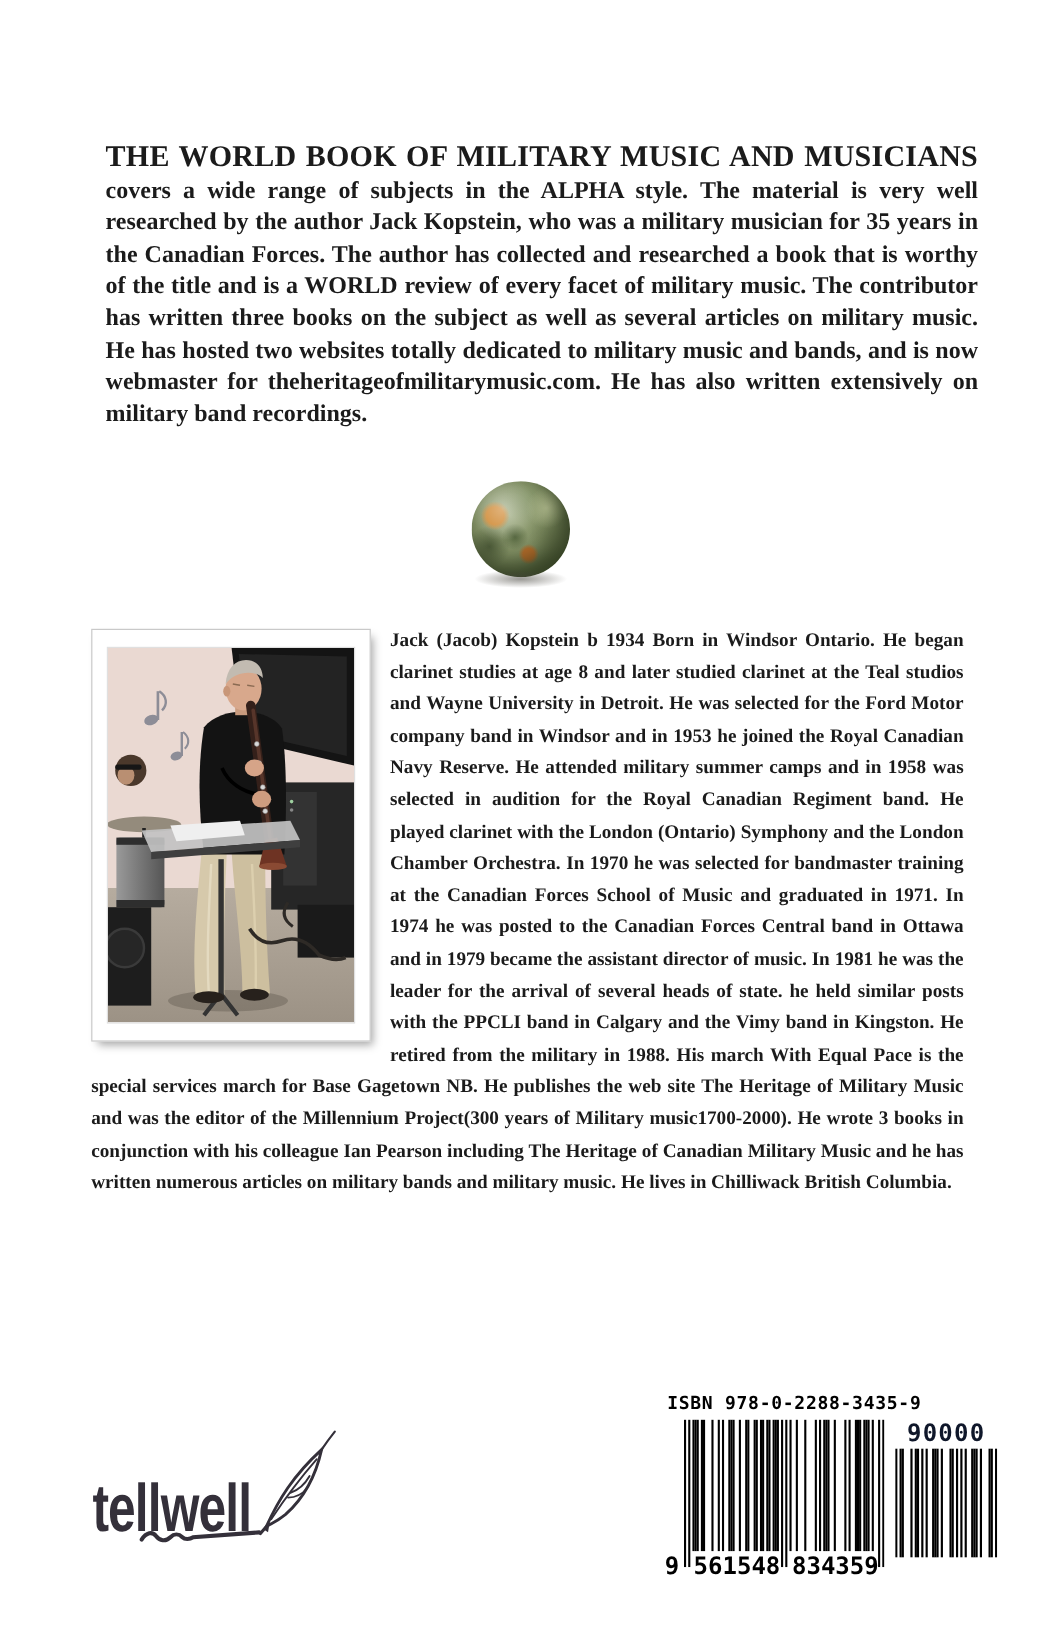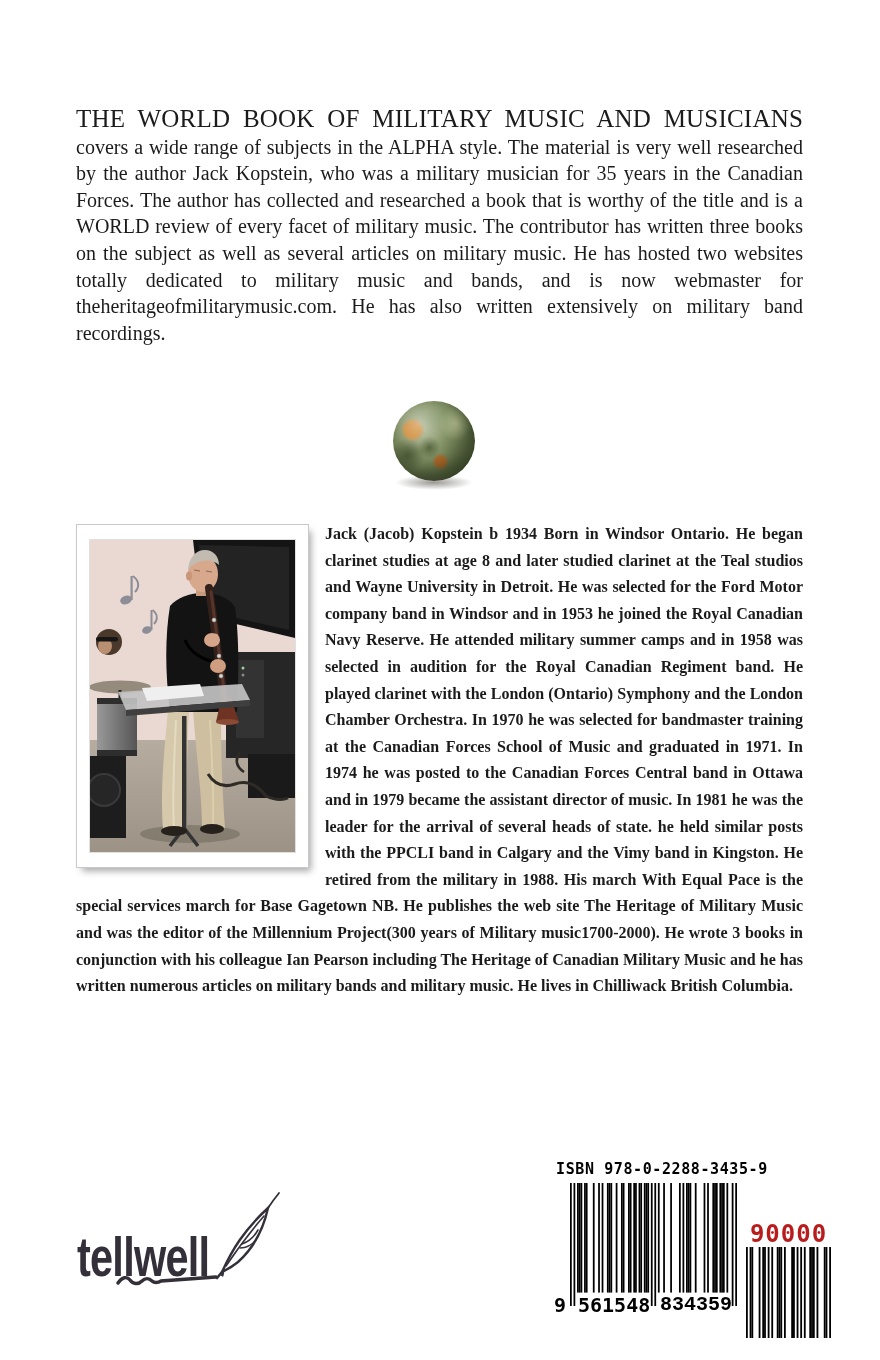--- a/index.html
+++ b/index.html
@@ -7,22 +7,22 @@
     position:relative;
     width:880px;height:1360px;
     background:#ffffff;
     overflow:hidden;
     font-family:"Liberation Serif","DejaVu Serif",serif;
     color:#1b1b1b;
   }
   
   .intro{
     position:absolute;left:76px;top:106px;width:727px;
-    font-weight:normal;font-size:20px;line-height:26.6px;
-    text-align:justify;margin:0;
+    font-weight:bold;font-size:20px;line-height:26.6px;
+    text-align:justify;margin:12px;
   }
   .intro .book-title{font-size:25px;letter-spacing:.2px;}
   
   .globe-wrap{position:absolute;left:390px;top:401px;width:88px;}
   .globe{
     width:82px;height:80px;border-radius:50%;margin:0 auto;
     background:
       radial-gradient(circle at 32% 28%, rgba(255,255,255,.38), rgba(255,255,255,0) 34%),
       radial-gradient(circle at 24% 36%, #cf8730 0 9%, rgba(0,0,0,0) 15%),
       radial-gradient(circle at 58% 76%, #b06a2a 0 6%, rgba(0,0,0,0) 11%),
@@ -74,27 +74,26 @@
   .ean13-wrap{position:relative;width:181px;height:138px;}
   .ean13-wrap svg{position:absolute;left:14px;top:0;}
   .bc-digit{
     position:absolute;top:110px;
     font-family:"DejaVu Sans Mono","Liberation Mono",monospace;
     font-weight:bold;font-size:20px;line-height:24px;color:#000;
     letter-spacing:0;
   }
   .d-first{left:-2px;}
   .d-left{left:22px;}
-  .d-right{left:104px;font-family:Liberation Mono, monospace;}
+  .d-right{left:104px;}
   .ean5-wrap{margin-left:9px;width:85px;text-align:center;}
   .supp-text{
     font-family:"DejaVu Sans Mono","Liberation Mono",monospace;
-    font-weight:bold;font-size:24px;line-height:22px;color:#b91c1c;
+    font-weight:bold;font-size:20px;line-height:22px;color:#0f172a;
     letter-spacing:1px;
-    margin-top:40px;
   }
   .ean5-wrap svg{display:block;margin-top:2px;}
   svg.barcode rect{fill:#000;}
 </style>
 </head>
 <body>
 
 <div class="cover">
 
   <p class="intro"><span class="book-title">THE WORLD BOOK OF MILITARY MUSIC AND MUSICIANS</span> <span>covers a wide range of subjects in the ALPHA style. The material is very well researched by the author Jack Kopstein, who was a military musician for 35 years in the Canadian Forces. The author has collected and researched a book that is worthy of the title and is a WORLD review of every facet of military music. The contributor has written three books on the subject as well as several articles on military music. He has hosted two websites totally dedicated to military music and bands, and is now webmaster for theheritageofmilitarymusic.com. He has also written extensively on military band recordings.</span></p>

